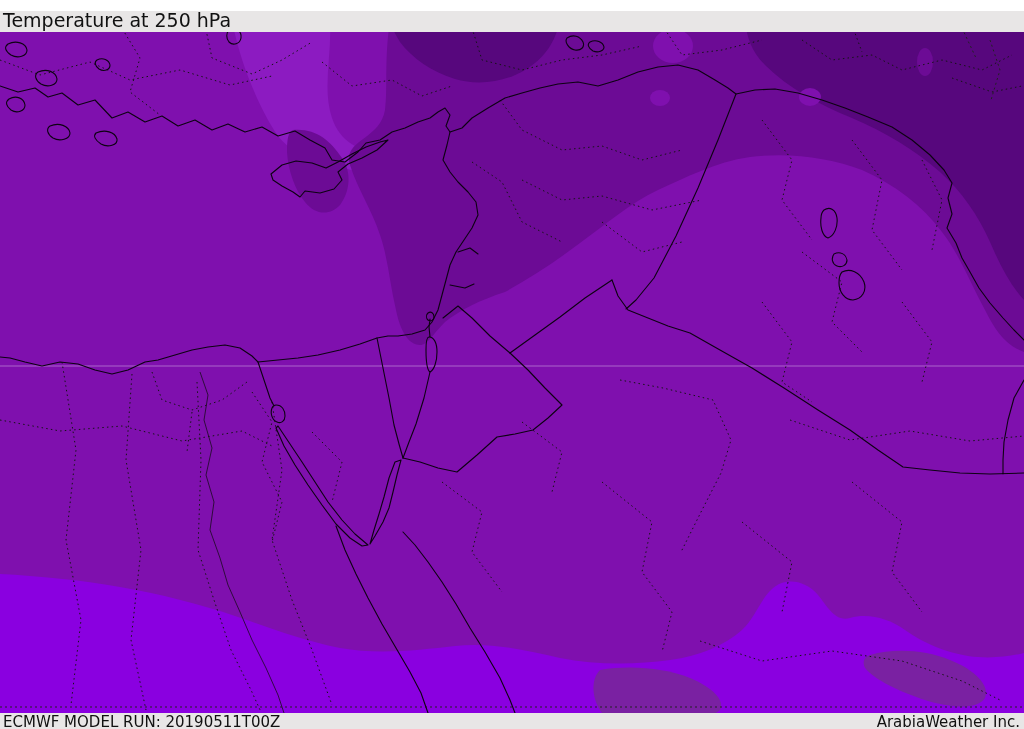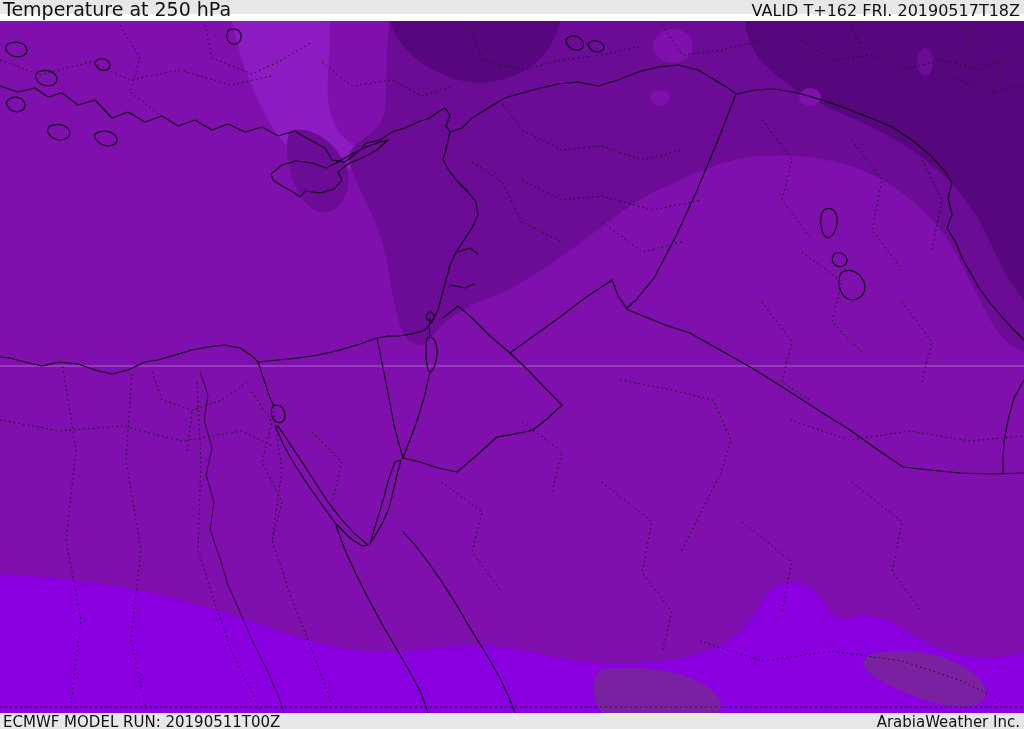--- a/index.html
+++ b/index.html
@@ -1,39 +1,38 @@
 <!DOCTYPE html>
 <html><head>
 <meta charset="utf-8">
 <style>
   html,body{margin:0;padding:0;background:#fff;}
   body{width:1024px;height:729px;overflow:hidden;position:relative;
        font-family:"DejaVu Sans","Liberation Sans",sans-serif;}
   .bar{position:absolute;left:0;width:1024px;background:#E8E6E6;z-index:5;}
-  .bar.top{top:0;height:14px;}
+  .bar.top{top:11px;height:21px;}
   .bar.bottom{top:713px;height:28px;}
   .bar .lbl{position:absolute;color:#111;white-space:nowrap;}
   #title{left:3px;top:-2px;font-size:19px;}
   #valid{right:4px;top:1px;font-size:16px;}
   #modelrun{left:3px;top:0px;font-size:15px;}
   #credit{right:4px;top:0px;font-size:15px;}
   #mapwrap{position:absolute;left:0;top:21px;width:1024px;height:692px;z-index:1;}
   svg{display:block;}
   .coast{fill:none;stroke:#0d0212;stroke-width:1.1;stroke-linejoin:round;stroke-linecap:round;}
   .thin{fill:none;stroke:#1a0a20;stroke-width:0.8;stroke-linejoin:round;}
   .dotted{fill:none;stroke:#141414;stroke-width:1;stroke-dasharray:1.5 3.2;stroke-linejoin:round;}
   .dottedrow{fill:none;stroke:#222;stroke-width:1;stroke-dasharray:2 3;}
   .grat{stroke-width:1;opacity:0.45;}
 </style>
 </head>
 <body>
 
 <div class="bar top" style="background: rgb(232, 230, 230);">
   <span class="lbl" id="title">Temperature at 250 hPa</span>
-  <span class="lbl" id="valid">VALID T+162 FRI. 20190517T18Z</span>
 </div>
 
 <div id="mapwrap">
 <svg width="1024" height="692" viewBox="0 21 1024 692">
 
   <g>
     <rect x="0" y="21" width="1024" height="692" fill="#7F10AE"></rect>
 
     <path d="M 232,21 L 330,21 C 332,55 322,88 332,118 C 342,148 372,158 402,150 C 422,144 442,150 452,165
              C 463,181 463,206 452,226 C 444,241 428,246 418,232 C 408,219 414,200 404,186

